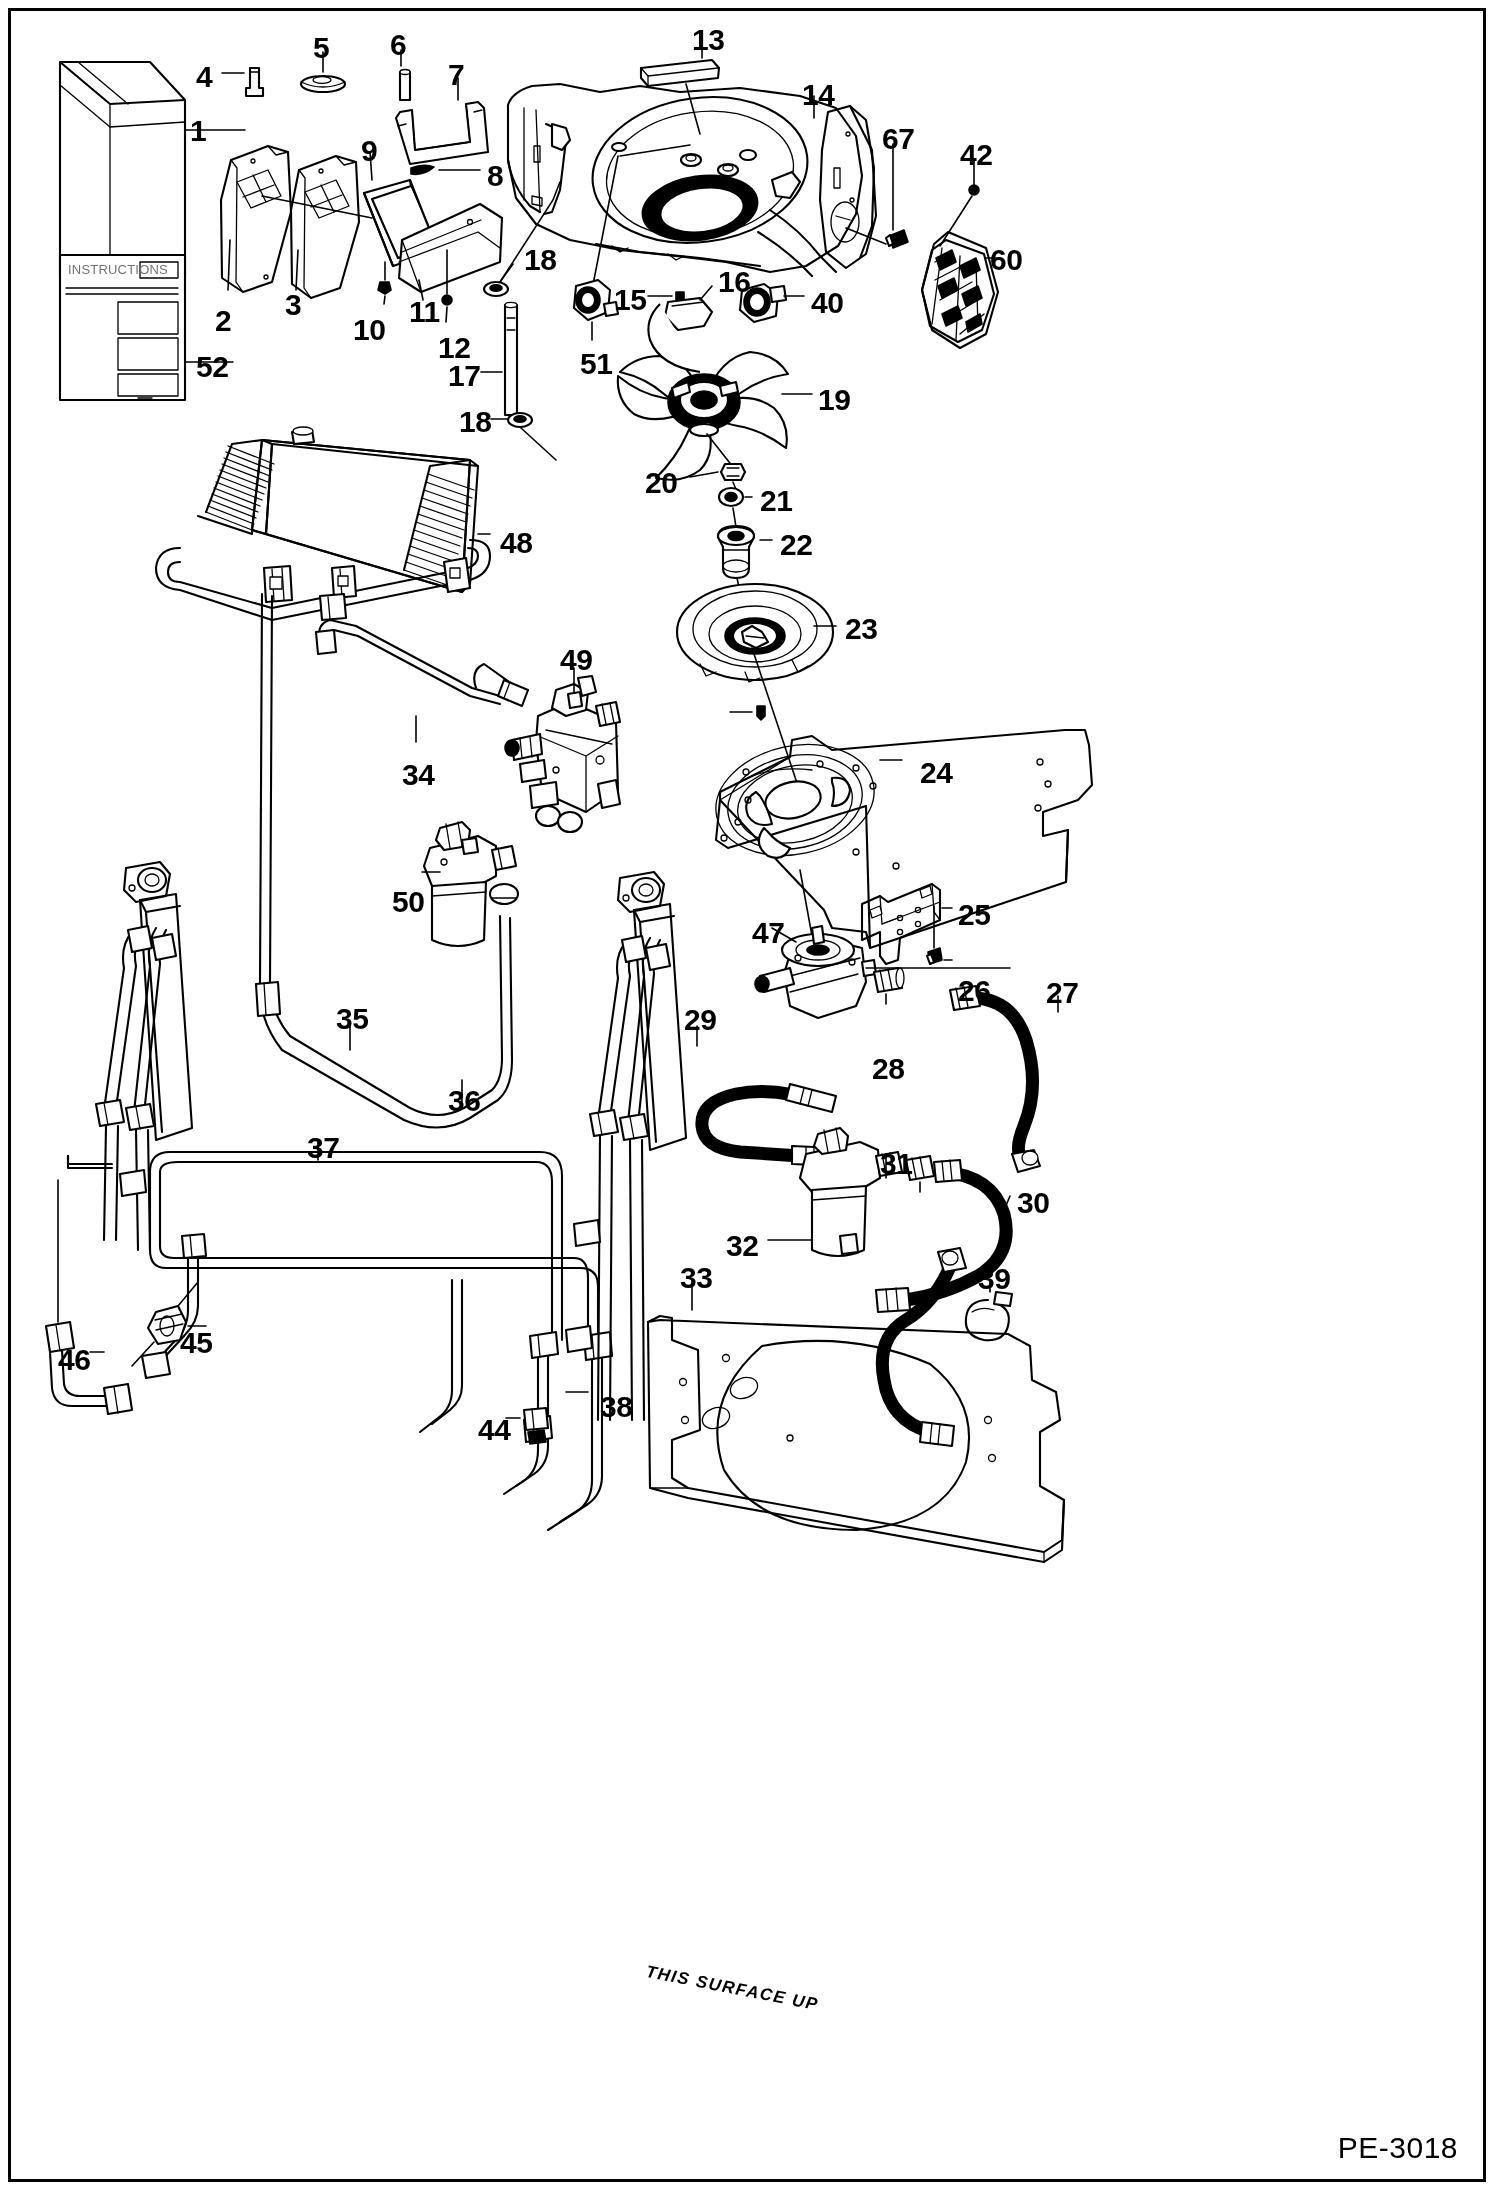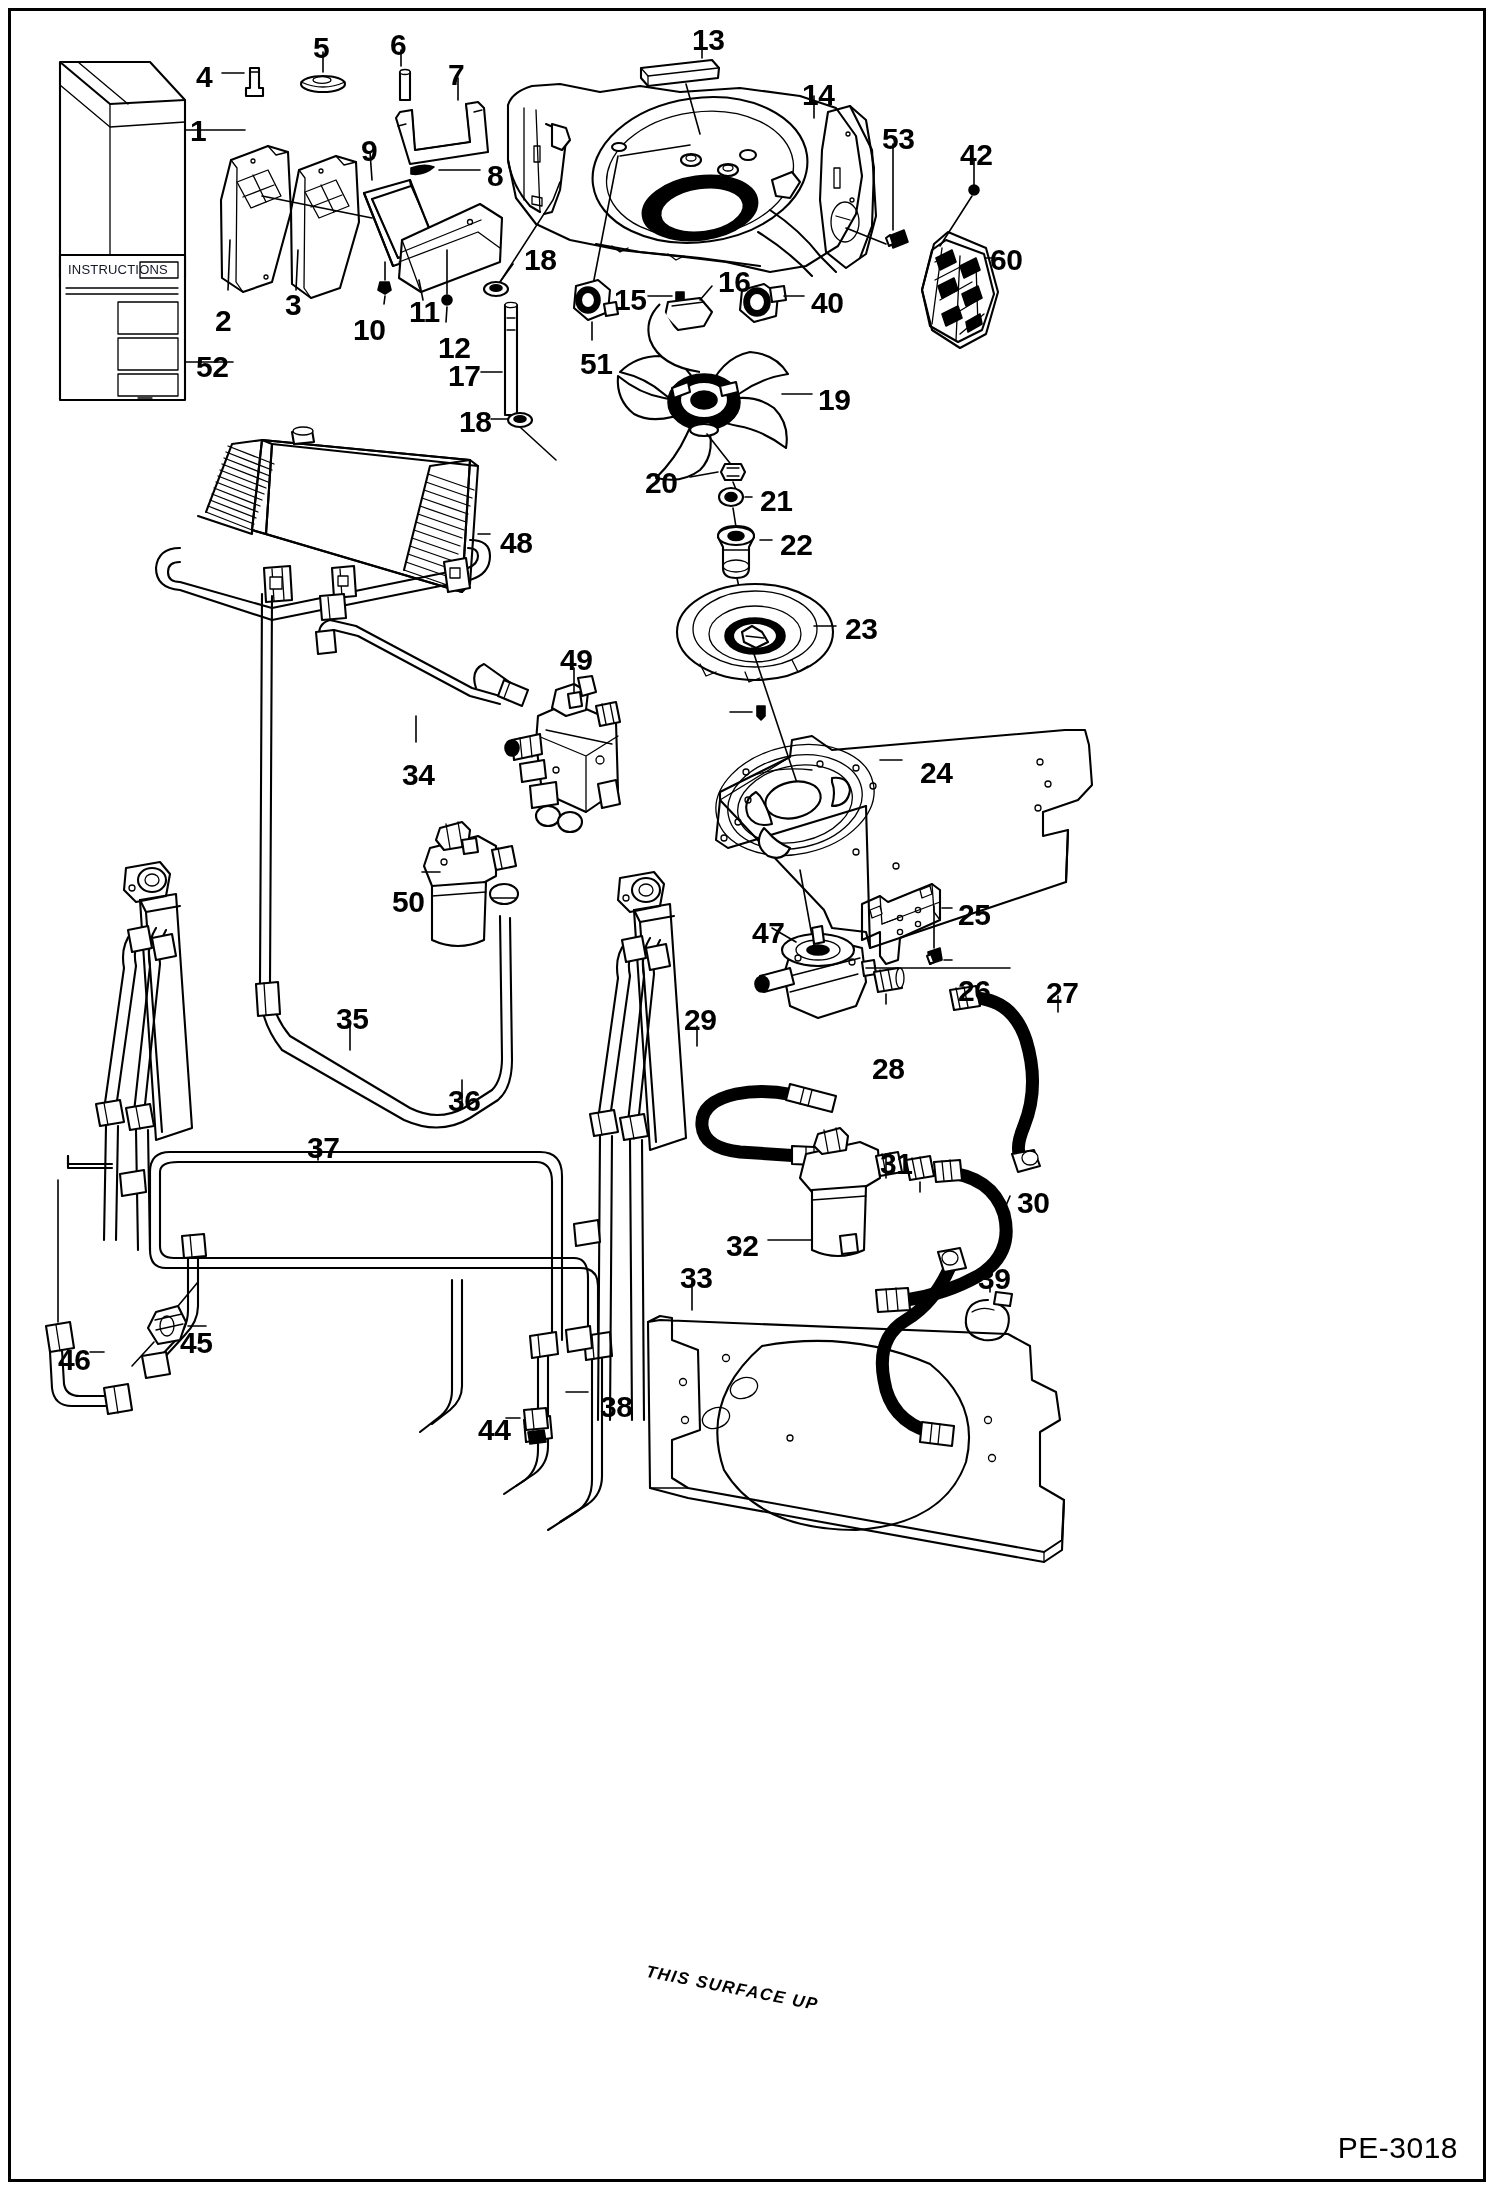--- a/index.html
+++ b/index.html
@@ -46,21 +46,21 @@
     font-family: "Liberation Sans", sans-serif;
     font-size: 30px;
     font-weight: normal;
     color: #000;
     letter-spacing: 0.5px;
   }
   .instr-title {
     position: absolute;
     font-family: "Liberation Sans", sans-serif;
     font-size: 13px;
-    color: #0f172a;
+    color: #737373;
     letter-spacing: 0.2px;
     white-space: nowrap;
   }
   .surface-up {
     position: absolute;
     font-family: "Liberation Sans", sans-serif;
     font-weight: bold;
     font-style: italic;
     font-size: 17px;
     color: #000;
@@ -774,21 +774,21 @@
       <div class="callout" style="left: 880px; top: 1149px;">31</div>
       <div class="callout" style="left: 726px; top: 1231px;">32</div>
       <div class="callout" style="left: 680px; top: 1263px;">33</div>
       <div class="callout" style="left: 402px; top: 760px;">34</div>
       <div class="callout" style="left: 336px; top: 1004px;">35</div>
       <div class="callout" style="left: 448px; top: 1086px;">36</div>
       <div class="callout" style="left: 307px; top: 1133px;">37</div>
       <div class="callout" style="left: 600px; top: 1392px;">38</div>
       <div class="callout" style="left: 978px; top: 1264px;">39</div>
       <div class="callout" style="left: 811px; top: 288px;">40</div>
-      <div class="callout" style="left: 882px; top: 124px;">53</div>
+      <div class="callout" style="left: 882px; top: 124px;">67</div>
       <div class="callout" style="left: 960px; top: 140px;">42</div>
       <div class="callout" style="left: 990px; top: 245px;">60</div>
       <div class="callout" style="left: 478px; top: 1415px;">44</div>
       <div class="callout" style="left: 180px; top: 1328px;">45</div>
       <div class="callout" style="left: 58px; top: 1345px;">46</div>
       <div class="callout" style="left: 752px; top: 918px;">47</div>
       <div class="callout" style="left: 500px; top: 528px;">48</div>
       <div class="callout" style="left: 560px; top: 645px;">49</div>
       <div class="callout" style="left: 392px; top: 864px; margin-top: 23px;">50</div>
       <div class="callout" style="left: 580px; top: 349px;">51</div>

